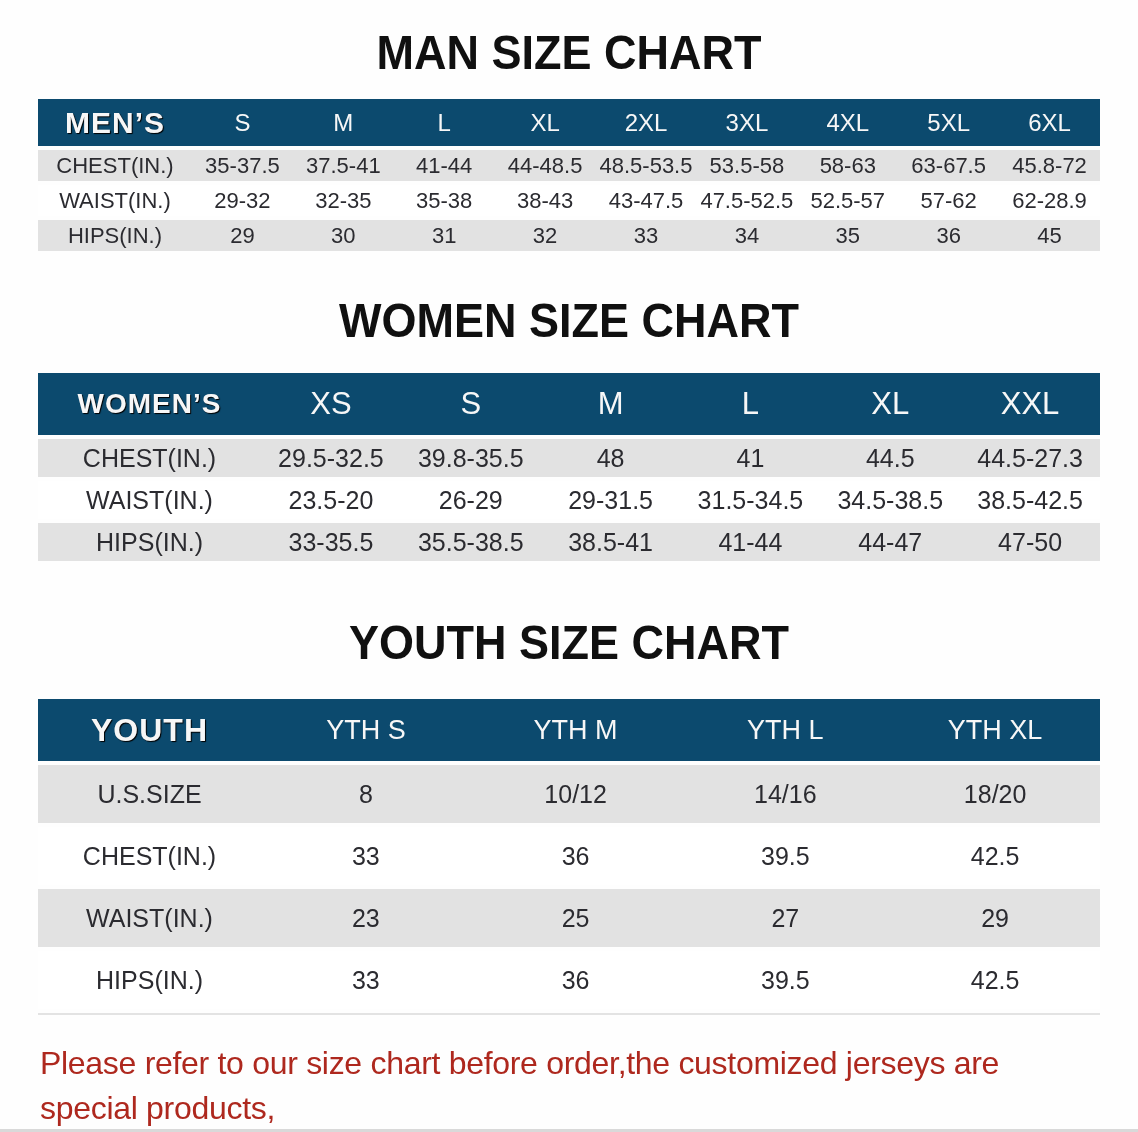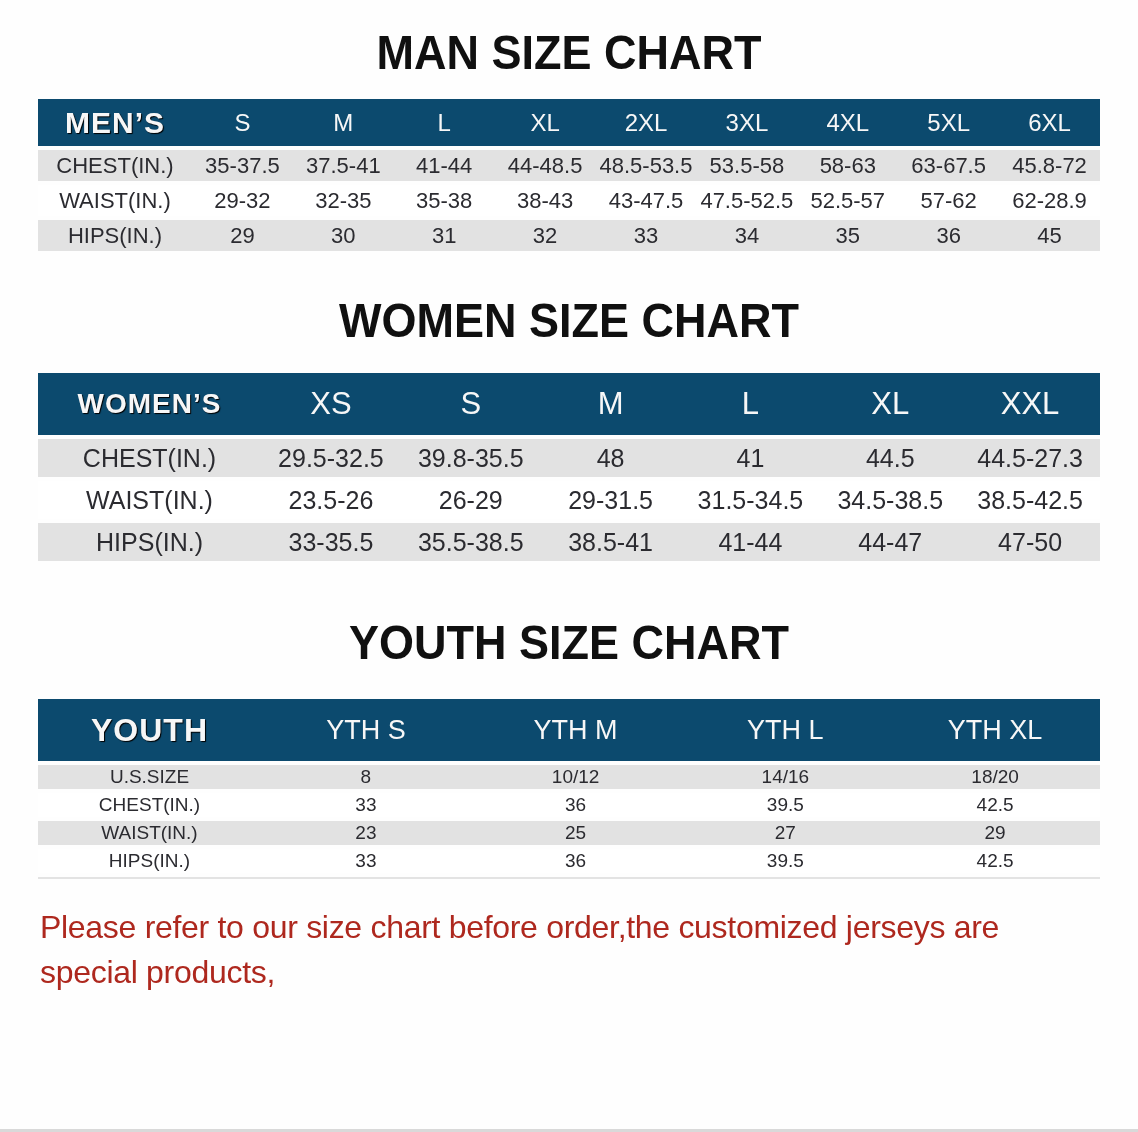--- a/index.html
+++ b/index.html
@@ -79,21 +79,21 @@
   .tbl-men th { height: 47px; font-size: 24px; }
   .tbl-men th.corner { font-size: 30px; width: 14.5%; }
   .tbl-men td { height: 31px; font-size: 22px; }
   
   .tbl-women th { height: 62px; font-size: 31px; }
   .tbl-women th.corner { font-size: 28px; width: 21%; }
   .tbl-women td { height: 38px; font-size: 25px; }
   
   .tbl-youth th { height: 62px; font-size: 27px; margin-top: 16px; }
   .tbl-youth th.corner { font-size: 32px; width: 21%; }
-  .tbl-youth td { height: 24px; font-size: 19px; }
+  .tbl-youth td { height: 58px; font-size: 25px; }
   .tbl-youth { border-bottom: 2px solid #e3e3e3; }
   
   .disclaimer {
     margin: 26px 38px 0 40px;
     color: #ae281e;
     font-size: 32px;
     line-height: 1.42;
     font-weight: normal;
     letter-spacing: -0.3px;
   }
@@ -181,21 +181,21 @@
             <td class="rowlabel">CHEST(IN.)</td>
             <td class="val">29.5-32.5</td>
             <td class="val">39.8-35.5</td>
             <td class="val">48</td>
             <td class="val">41</td>
             <td class="val">44.5</td>
             <td class="val">44.5-27.3</td>
           </tr>
           <tr class="plain">
             <td class="rowlabel">WAIST(IN.)</td>
-            <td class="val">23.5-26</td>
+            <td class="val">23.5-20</td>
             <td class="val">26-29</td>
             <td class="val">29-31.5</td>
             <td class="val">31.5-34.5</td>
             <td class="val">34.5-38.5</td>
             <td class="val">38.5-42.5</td>
           </tr>
           <tr class="shade">
             <td class="rowlabel">HIPS(IN.)</td>
             <td class="val">33-35.5</td>
             <td class="val">35.5-38.5</td>

